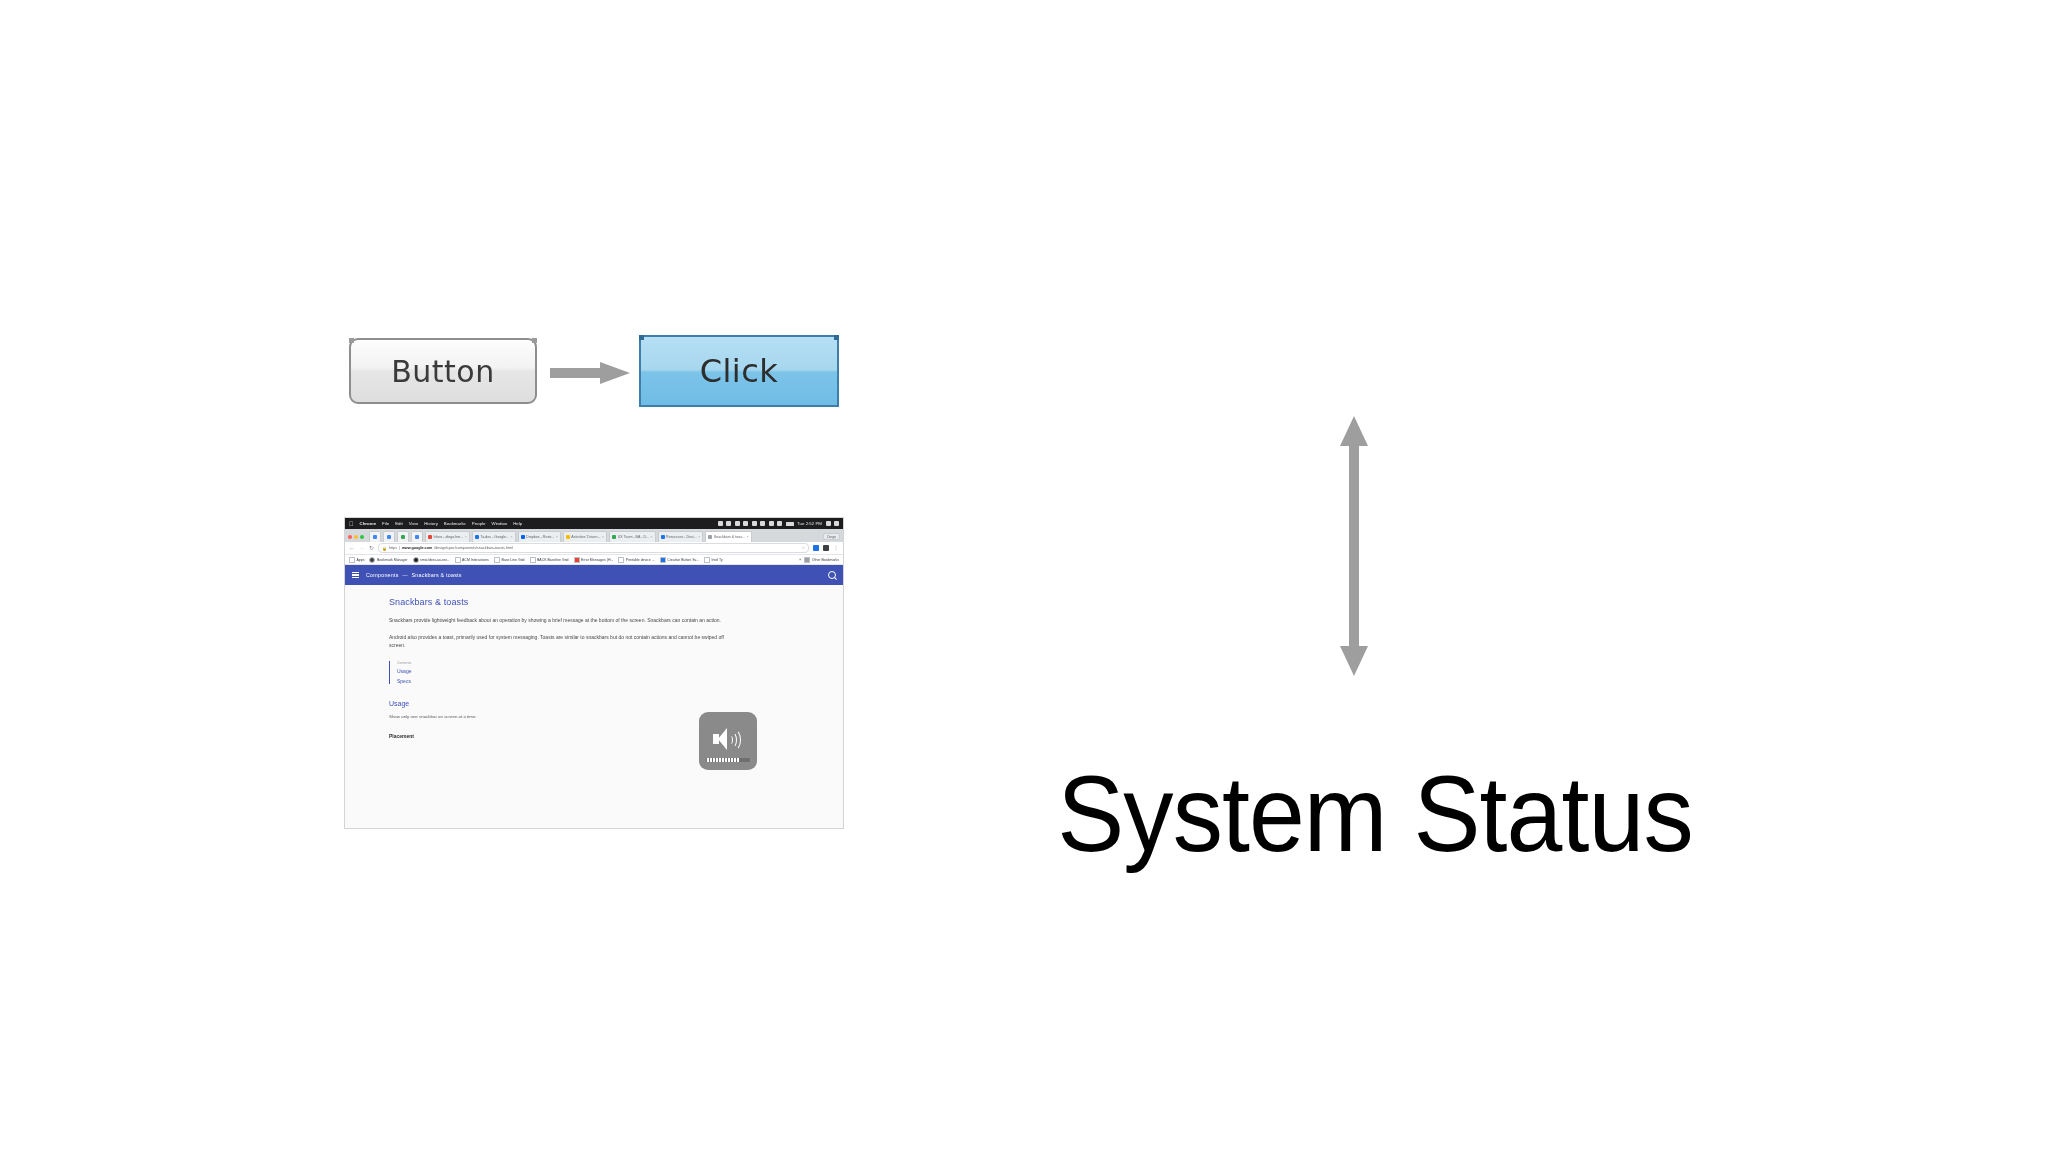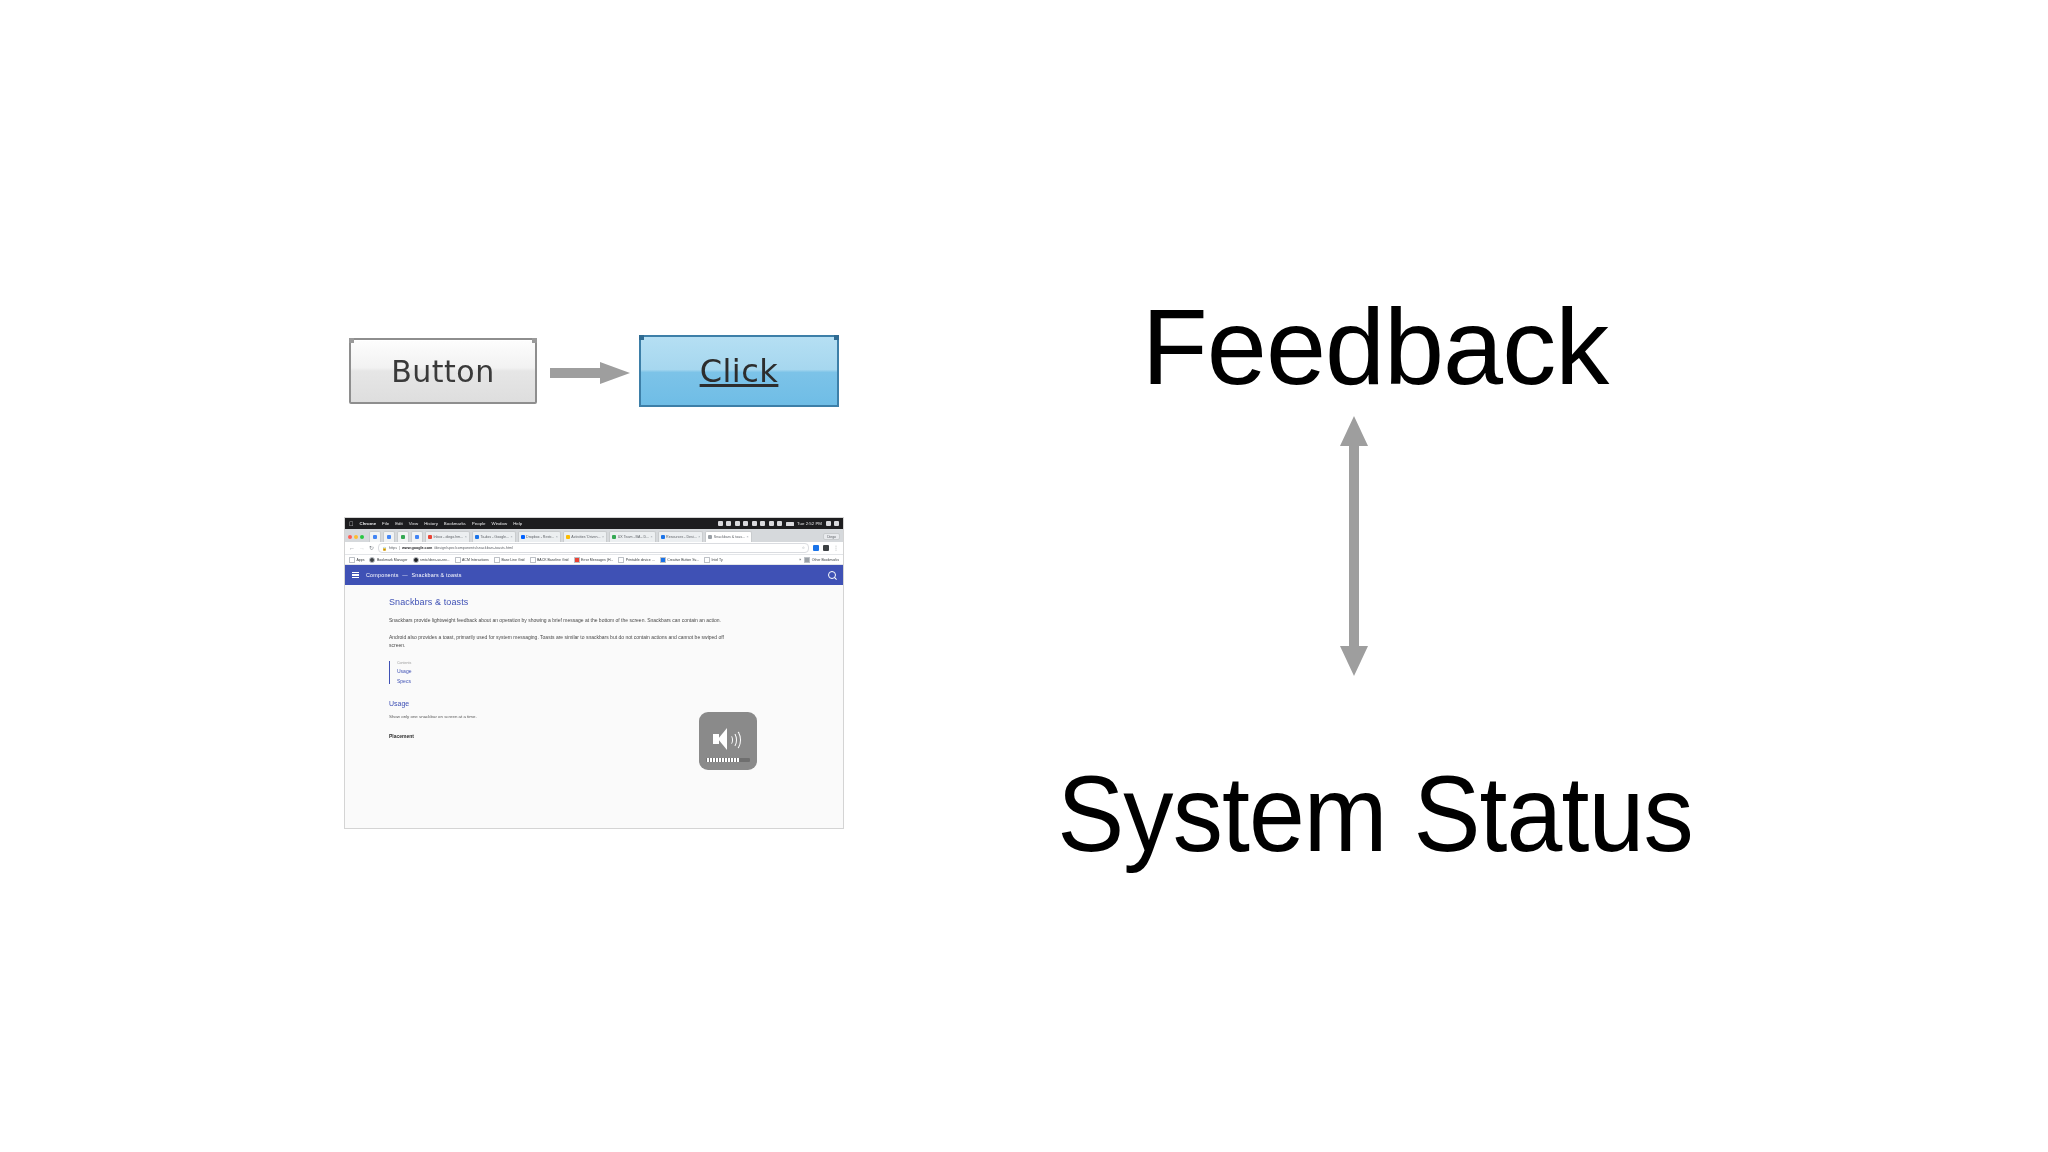--- a/index.html
+++ b/index.html
@@ -25,21 +25,21 @@
     height: 78px;
   }
   .btn-plain {
     position: absolute;
     left: 0px;
     top: 3px;
     width: 188px;
     height: 66px;
     box-sizing: border-box;
     border: 2px solid #8e8e8e;
-    border-radius: 2px;
+    border-radius: 9px;
     background: linear-gradient(to bottom, #fdfdfd 0%, #f2f2f2 45%, #e6e6e6 50%, #dedede 100%);
     box-shadow: inset 0 1px 0 #ffffff;
     display: flex;
     align-items: center;
     justify-content: center;
   }
   .btn-plain .lbl {
     font-family: "DejaVu Sans", sans-serif;
     font-size: 30px;
     color: #3a3a3a;
@@ -88,21 +88,20 @@
     background: linear-gradient(to bottom, #b5dff3 0%, #a6d7ef 48%, #7cc3e8 52%, #6fbde6 100%);
     display: flex;
     align-items: center;
     justify-content: center;
   }
   .btn-click .lbl {
     font-family: "DejaVu Sans", sans-serif;
     font-size: 32px;
     color: #2d2d2d;
     letter-spacing: 0.5px;
-    text-decoration: underline;
   }
   .btn-click::before, .btn-click::after {
     content: "";
     position: absolute;
     width: 5px; height: 5px;
     background: #2f6b92;
     top: -2px;
   }
   .btn-click::before { left: -2px; }
   .btn-click::after  { right: -2px; }
@@ -686,20 +685,19 @@
           <i></i>
           <i></i>
           <i></i>
           <i></i>
       </span>
     </div>
   </div>
 </div>
 
 <div id="concept-pair">
-  <div class="top-word">Feedback</div>
   <div class="dbl-arrow">
     <span class="head-up"></span>
       <span class="shaft"></span>
       <span class="head-down"></span>
   </div>
   <div class="bottom-word">System Status</div>
 </div>
 
 </body></html>

